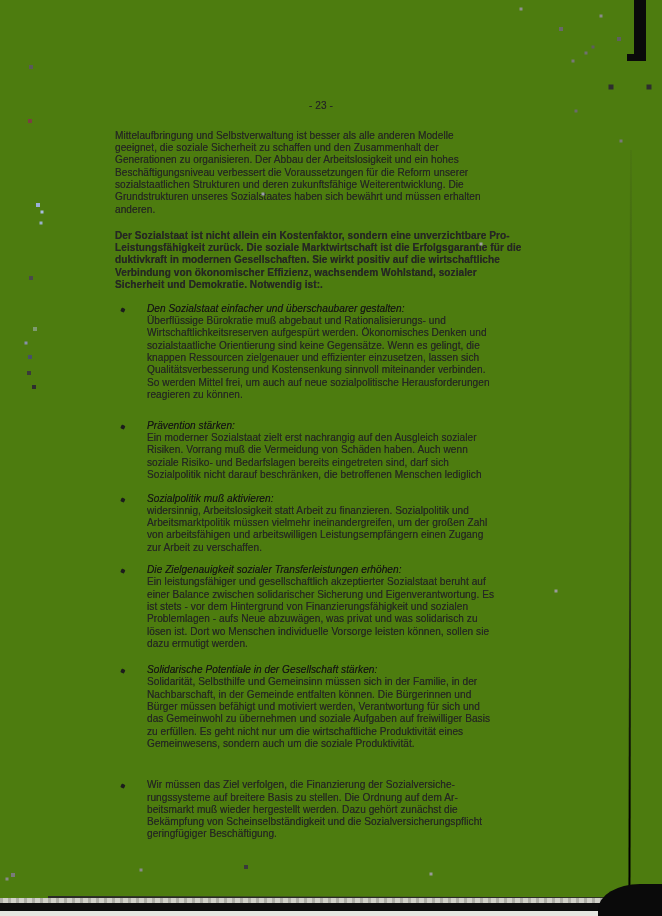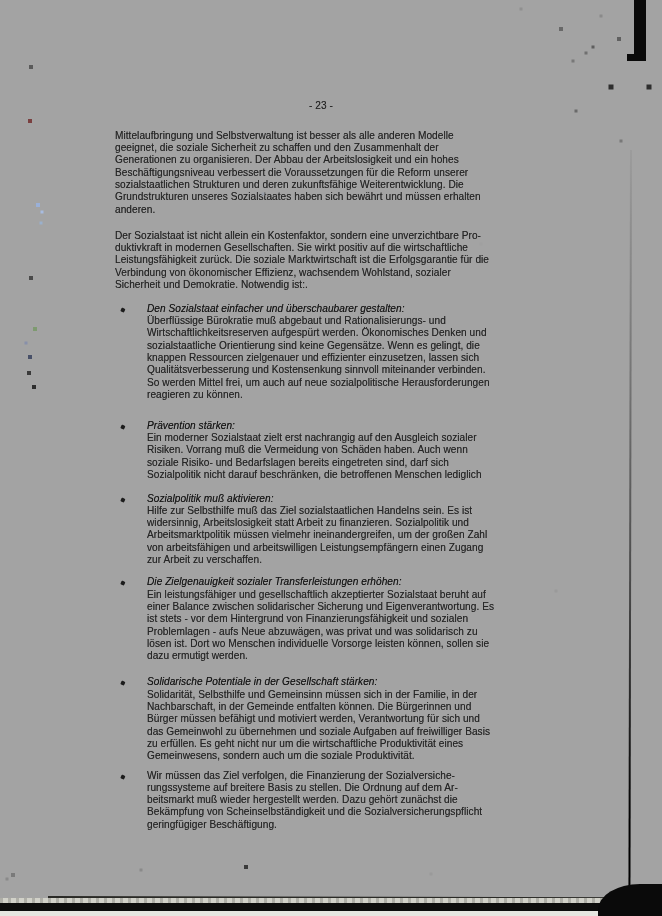--- a/index.html
+++ b/index.html
@@ -1,39 +1,39 @@
 <!DOCTYPE html>
 <html><head>
 <meta charset="utf-8">
 <style>
   html,body{margin:0;padding:0;}
   .page{
     position:relative;
     width:662px;height:916px;
-    background:#a3a3a3;
+    background:#4d7c0f;
     overflow:hidden;
     font-family:"Liberation Sans","DejaVu Sans",sans-serif;
     color:#262626;
   }
   .content{
     position:absolute;left:115px;top:100px;width:412px;
     font-size:10.1px;line-height:12.3px;letter-spacing:0.05px;
     text-shadow:0 0 0.35px rgba(20,20,20,0.55);
   }
   .pageno{height:12.3px;text-align:center;width:412px;margin-bottom:17.5px;}
   .para{white-space:nowrap;}
   .para-1{margin-bottom:14px;}
-  .para-2{margin-bottom:11.5px;}
+  .para-2{margin-bottom:11.5px;font-weight:bold;}
   .tline{white-space:pre;height:12.3px;}
   .bullet-section{position:relative;padding-left:32px;}
   .b1{margin-bottom:18.6px;}
   .b2{margin-bottom:11.2px;}
   .b3{margin-bottom:10.2px;}
   .b4{margin-bottom:13.9px;}
-  .b5{margin-bottom:7px;}
+  .b5{margin-bottom:29px;}
   .b6{margin-bottom:0;}
   .bullet-marker{
     position:absolute;left:6px;top:5px;width:3.5px;height:3.5px;
     background:#1c1c1c;border-radius:1px;transform:rotate(25deg);
   }
   .bullet-title{
     font-weight:normal;font-style:italic;color:#161616;
     white-space:pre;height:12.3px;
     text-shadow:0 0 0.4px rgba(10,10,10,0.6);
   }
@@ -107,22 +107,22 @@
         <div class="tline">Mittelaufbringung und Selbstverwaltung ist besser als alle anderen Modelle</div>
         <div class="tline">geeignet, die soziale Sicherheit zu schaffen und den Zusammenhalt der</div>
         <div class="tline">Generationen zu organisieren. Der Abbau der Arbeitslosigkeit und ein hohes</div>
         <div class="tline">Beschäftigungsniveau verbessert die Voraussetzungen für die Reform unserer</div>
         <div class="tline">sozialstaatlichen Strukturen und deren zukunftsfähige Weiterentwicklung. Die</div>
         <div class="tline">Grundstrukturen unseres Sozialstaates haben sich bewährt und müssen erhalten</div>
         <div class="tline">anderen.</div>
       </div>
     <div class="para para-2">
         <div class="tline">Der Sozialstaat ist nicht allein ein Kostenfaktor, sondern eine unverzichtbare Pro-</div>
+        <div class="tline">Leistungsfähigkeit zurück. Die soziale Marktwirtschaft ist die Erfolgsgarantie für die</div>
         <div class="tline">duktivkraft in modernen Gesellschaften. Sie wirkt positiv auf die wirtschaftliche</div>
-        <div class="tline">Leistungsfähigkeit zurück. Die soziale Marktwirtschaft ist die Erfolgsgarantie für die</div>
         <div class="tline">Verbindung von ökonomischer Effizienz, wachsendem Wohlstand, sozialer</div>
         <div class="tline">Sicherheit und Demokratie. Notwendig ist:.</div>
       </div>
 
     <div class="bullet-section b1">
       <span class="bullet-marker"></span>
       <div class="bullet-title">Den Sozialstaat einfacher und überschaubarer gestalten:</div>
       <div class="bullet-body">
           <div class="tline">Überflüssige Bürokratie muß abgebaut und Rationalisierungs- und</div>
           <div class="tline">Wirtschaftlichkeitsreserven aufgespürt werden. Ökonomisches Denken und</div>
@@ -142,21 +142,20 @@
           <div class="tline">Risiken. Vorrang muß die Vermeidung von Schäden haben. Auch wenn</div>
           <div class="tline">soziale Risiko- und Bedarfslagen bereits eingetreten sind, darf sich</div>
           <div class="tline">Sozialpolitik nicht darauf beschränken, die betroffenen Menschen lediglich</div>
         </div>
     </div>
 
     <div class="bullet-section b3">
       <span class="bullet-marker"></span>
       <div class="bullet-title">Sozialpolitik muß aktivieren:</div>
       <div class="bullet-body">
-          <div class="tline">Hilfe zur Selbsthilfe muß das Ziel sozialstaatlichen Handelns sein. Es ist</div>
           <div class="tline">widersinnig, Arbeitslosigkeit statt Arbeit zu finanzieren. Sozialpolitik und</div>
           <div class="tline">Arbeitsmarktpolitik müssen vielmehr ineinandergreifen, um der großen Zahl</div>
           <div class="tline">von arbeitsfähigen und arbeitswilligen Leistungsempfängern einen Zugang</div>
           <div class="tline">zur Arbeit zu verschaffen.</div>
         </div>
     </div>
 
     <div class="bullet-section b4">
       <span class="bullet-marker"></span>
       <div class="bullet-title">Die Zielgenauigkeit sozialer Transferleistungen erhöhen:</div>

